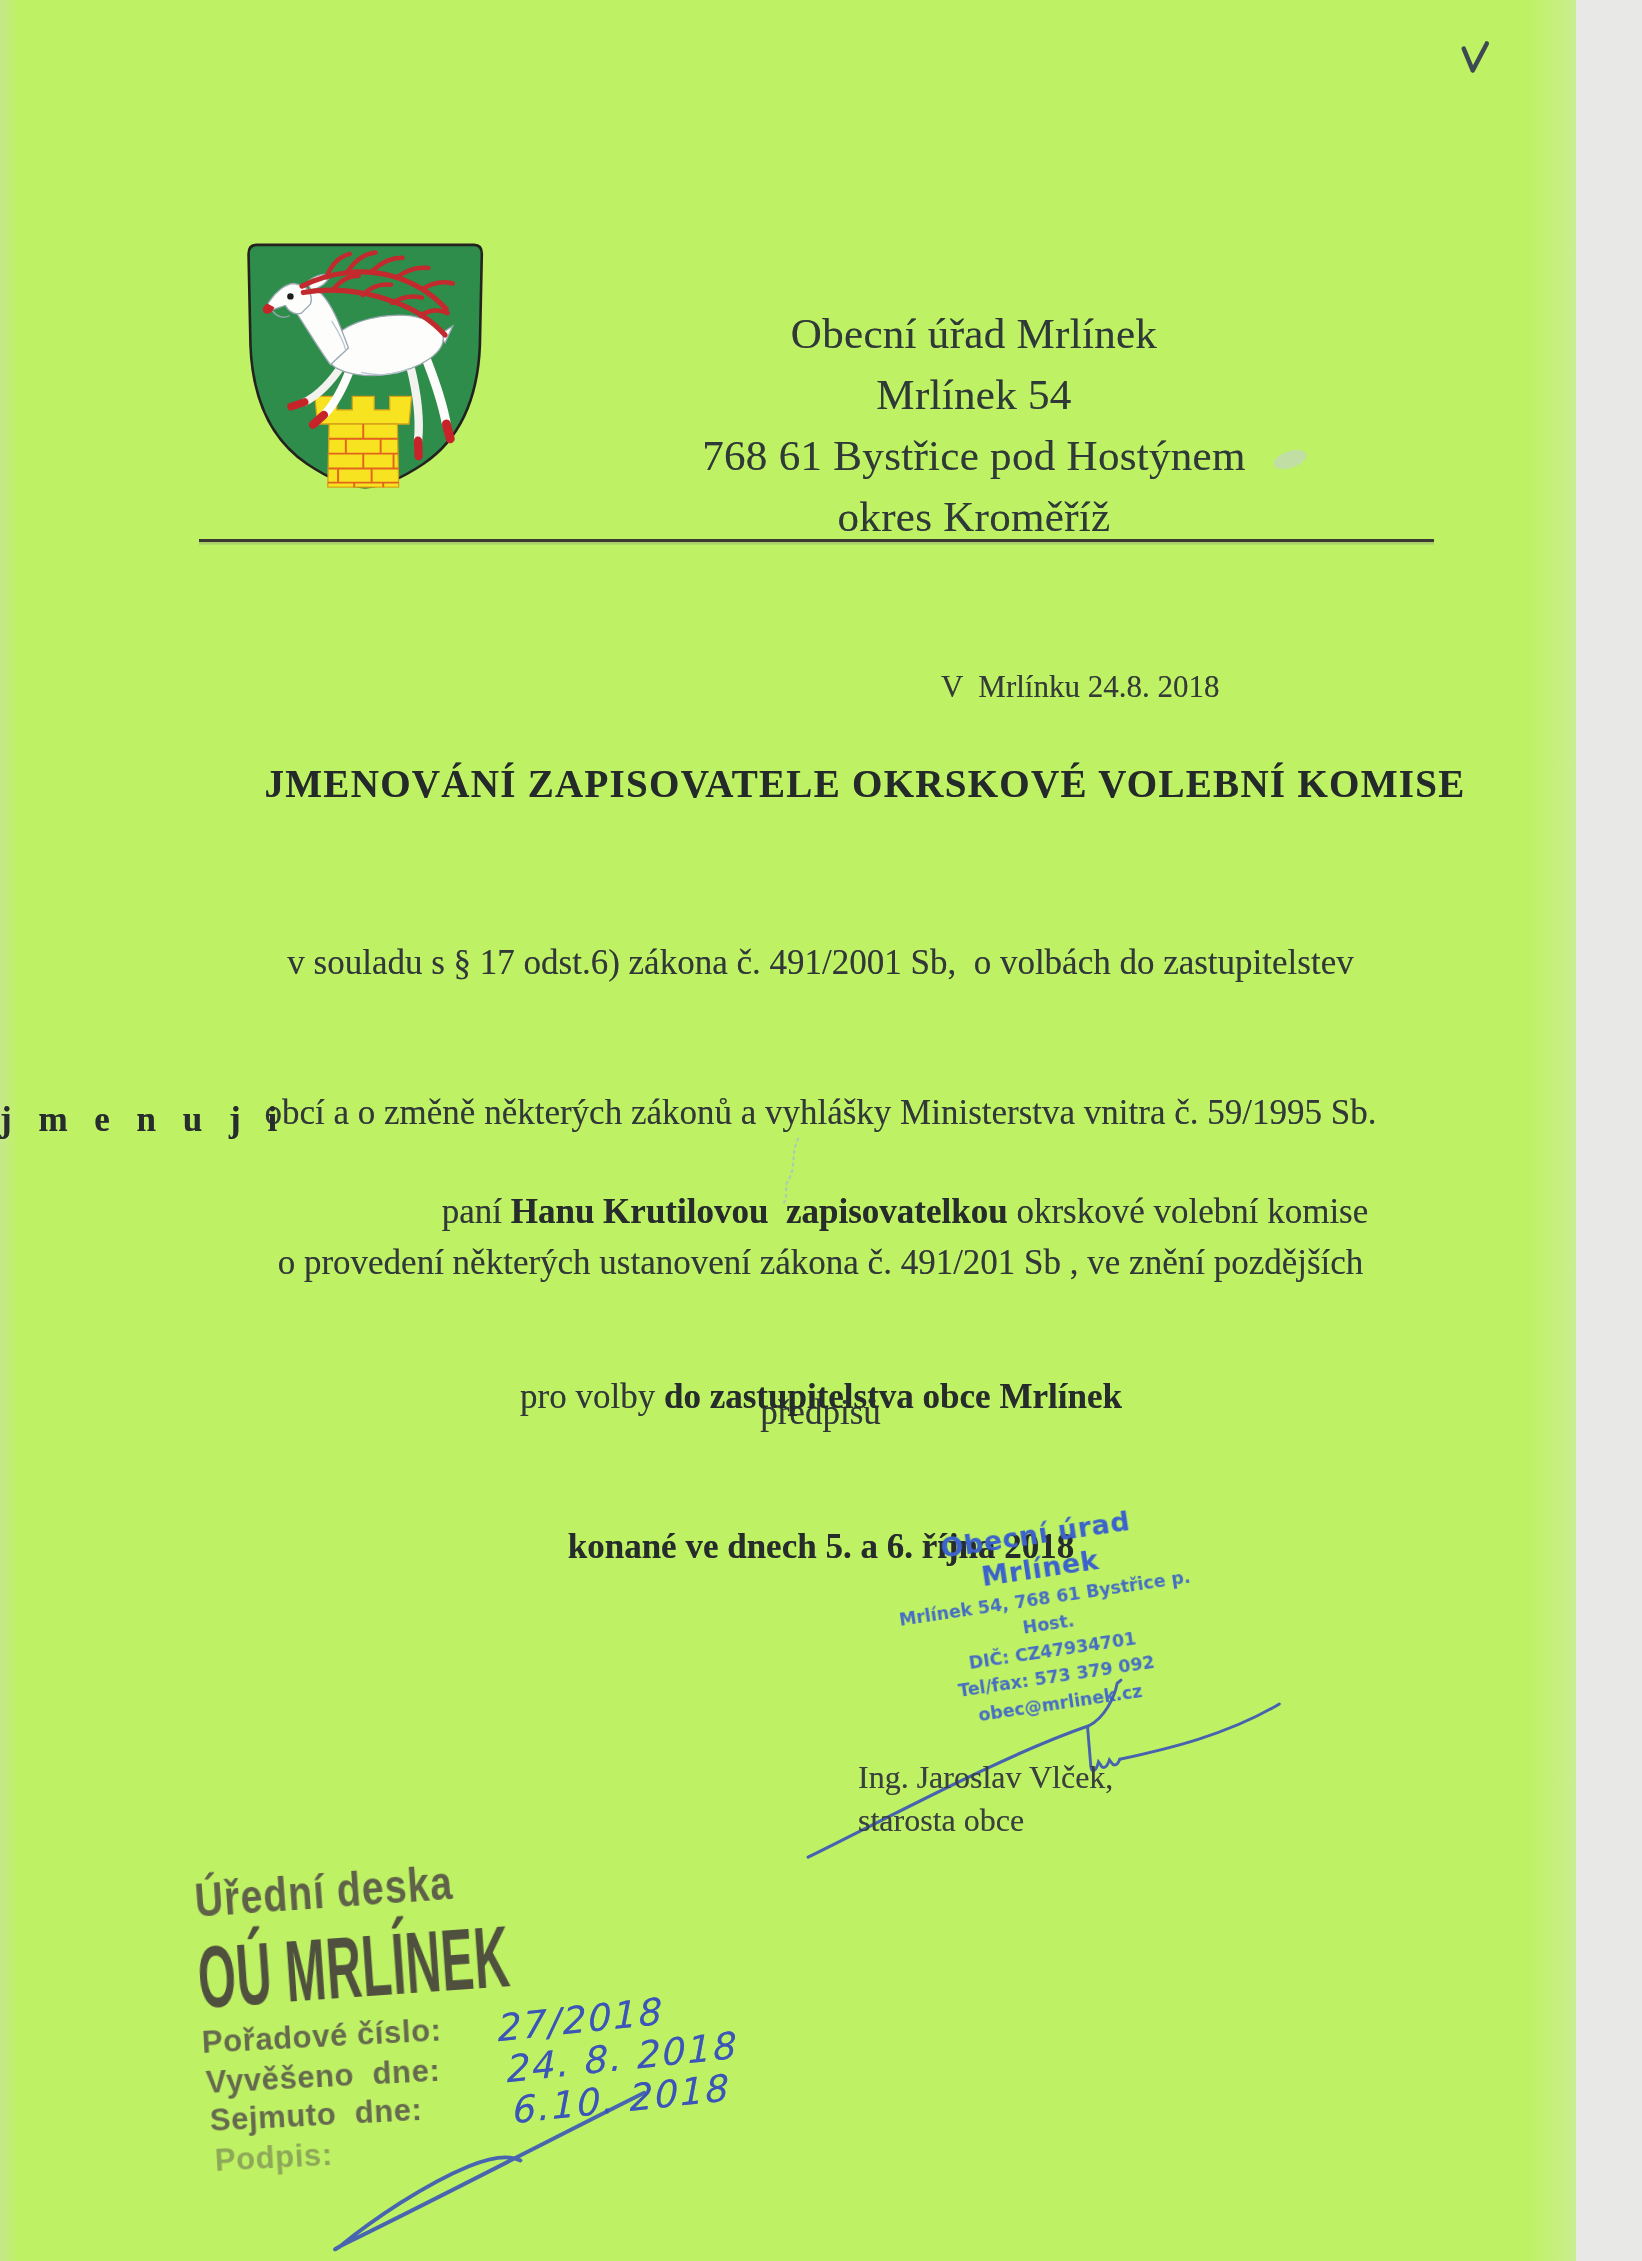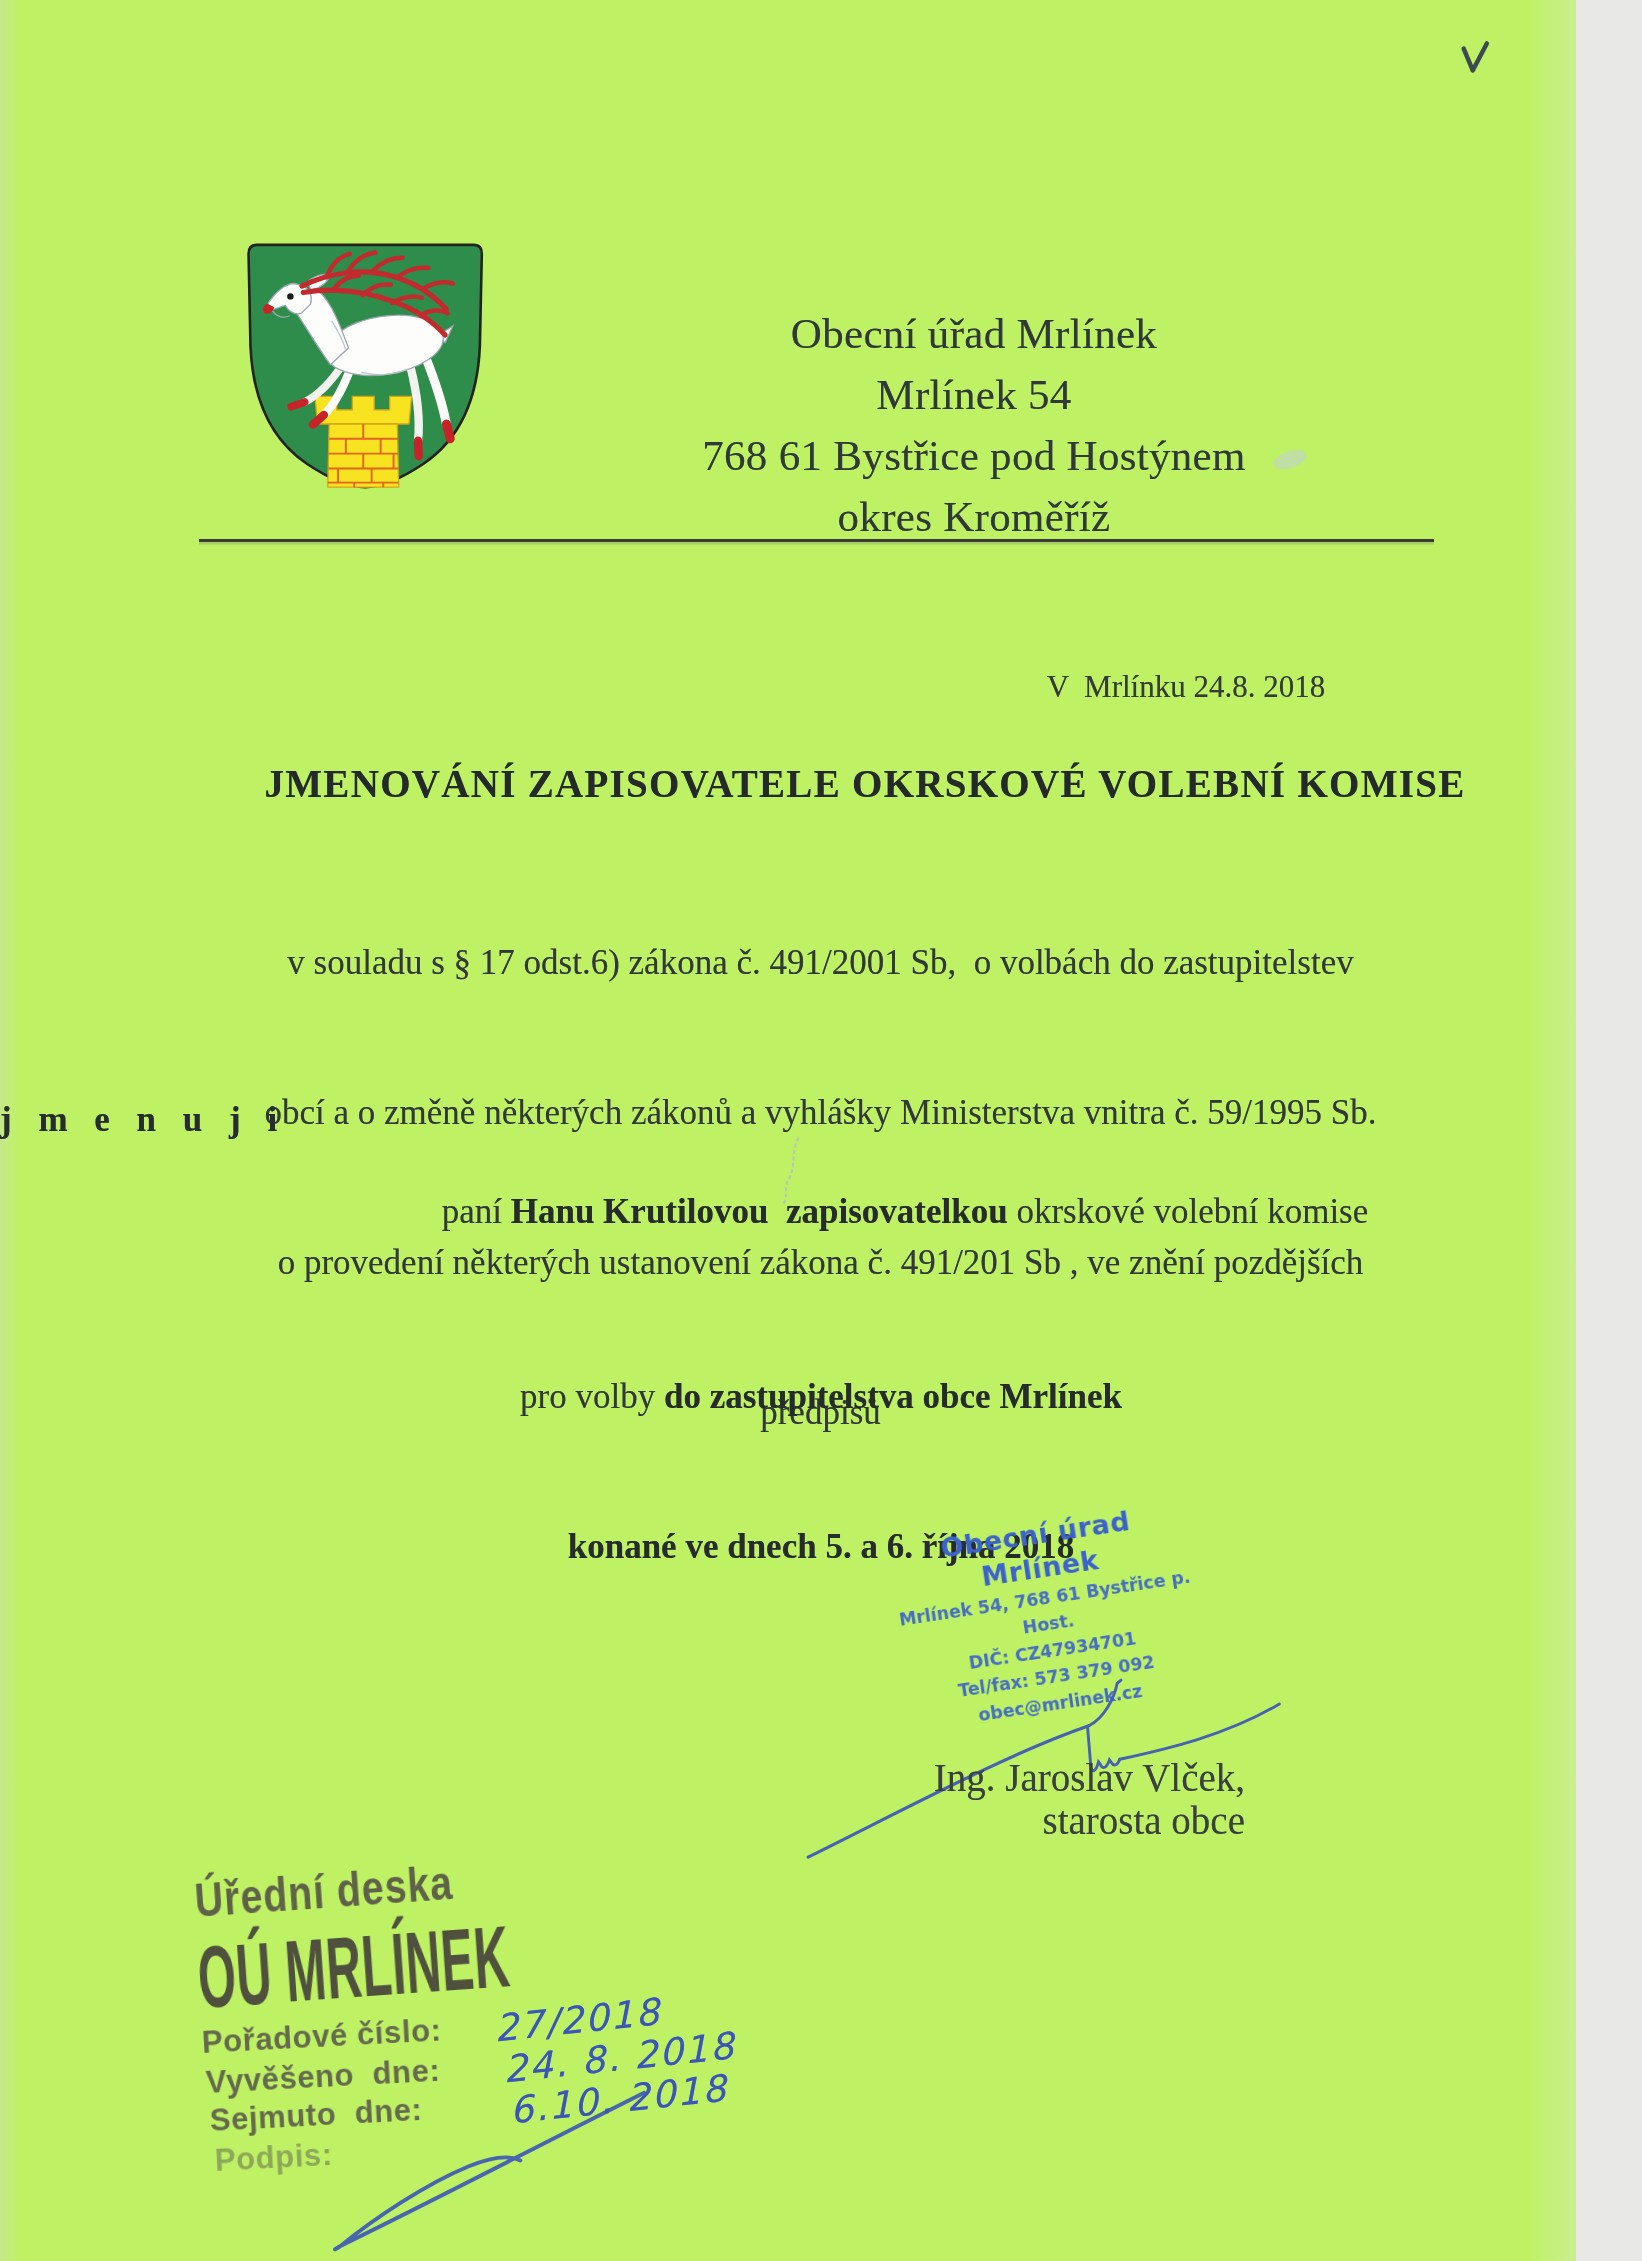--- a/index.html
+++ b/index.html
@@ -23,21 +23,21 @@
   .header-block{
     left:616px;top:303px;width:716px;
     text-align:center;font-size:43px;line-height:61px;
     color:#2f3a38;letter-spacing:0.3px;
   }
   .divider{
     left:199px;top:539px;width:1235px;height:3.2px;background:#3a3934;
     box-shadow:0 2.6px 0 rgba(130,130,124,.30);
   }
   .date-line{
-    left:941px;top:669px;width:490px;text-align:center;
+    left:941px;top:669px;width:490px;text-align:left;
     font-size:31px;white-space:pre;color:#343b39;
   }
   .doc-title{
     left:0;top:761px;width:1642px;text-align:center;
     font-weight:bold;font-size:39px;letter-spacing:1.3px;color:#24292a;padding-left:44px;
   }
   .legal{
     left:163px;top:838px;width:1315px;text-align:center;
     font-size:35px;line-height:50px;color:#32383a;white-space:pre-wrap;
   }
@@ -62,22 +62,22 @@
     text-align:center;
     font-family:"DejaVu Sans",sans-serif;
     color:#3c63cb;
     filter:blur(0.3px);
   }
   .office-stamp .l1{font-size:27px;font-weight:bold;line-height:34px;letter-spacing:0.6px;}
   .office-stamp .ln{font-size:17.4px;font-weight:bold;line-height:26.4px;opacity:.92;}
 
   
   .signer{
-    left:858px;top:1756px;width:387px;text-align:right;
-    font-size:39px;line-height:43px;color:#3a403f;
+    left:858px;top:1756px;width:387px;text-align:left;
+    font-size:32px;line-height:43px;color:#3a403f;
   }
 
   
   .board-title-small{
     left:193px;top:1874px;
     font-family:"Liberation Sans",sans-serif;font-weight:bold;
     font-size:49px;line-height:52px;letter-spacing:1.3px;
     color:rgba(82,78,70,.88);
     transform:rotate(-4deg) scaleX(.8);transform-origin:left top;
     filter:blur(0.3px);

